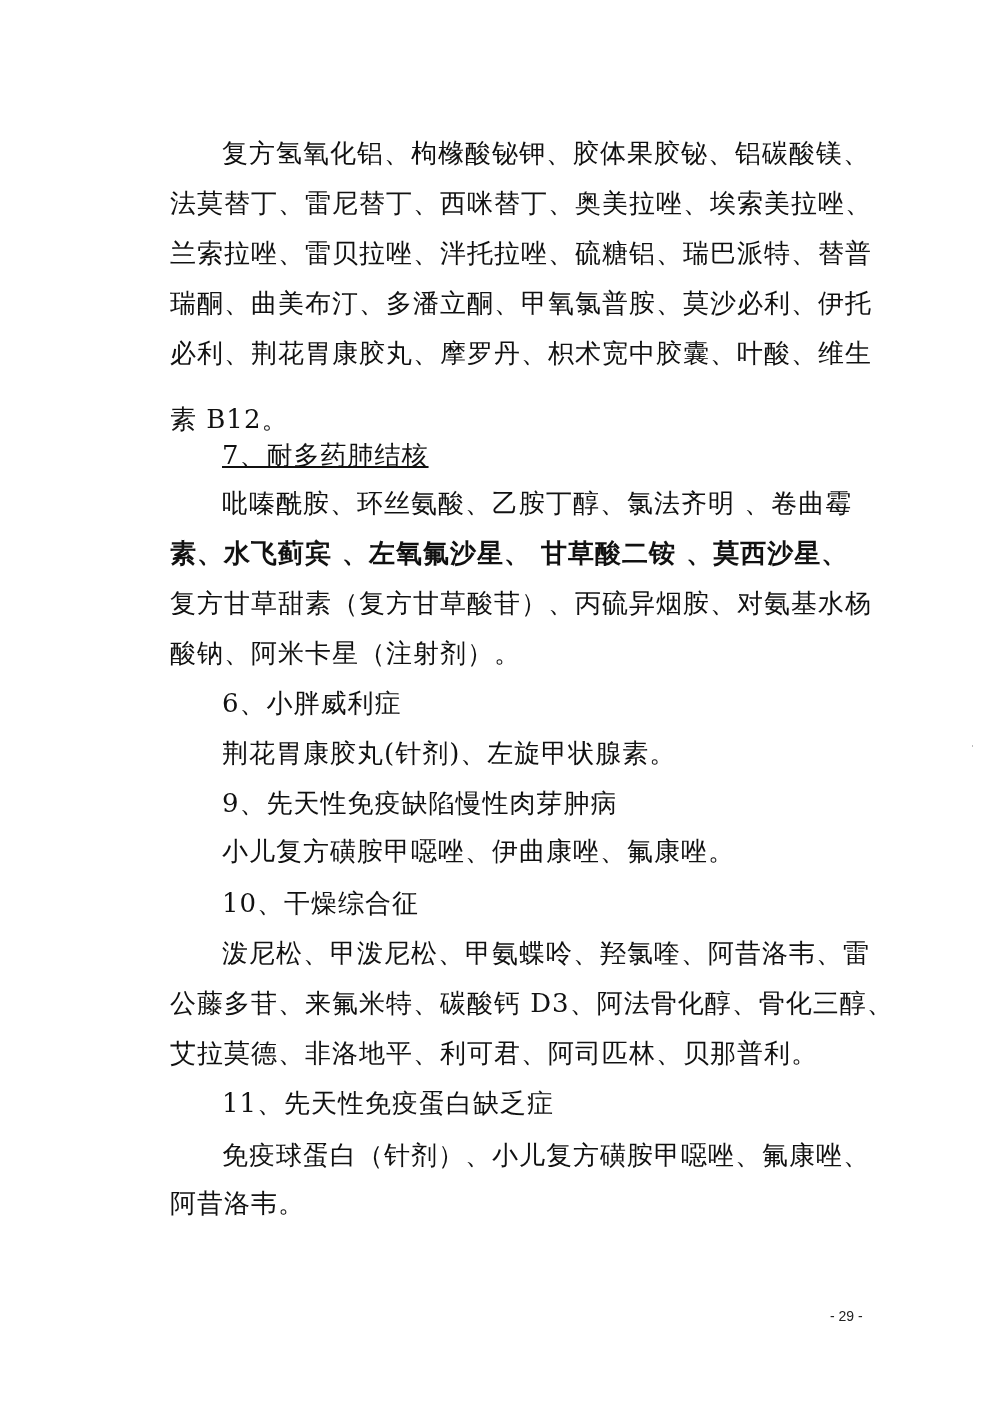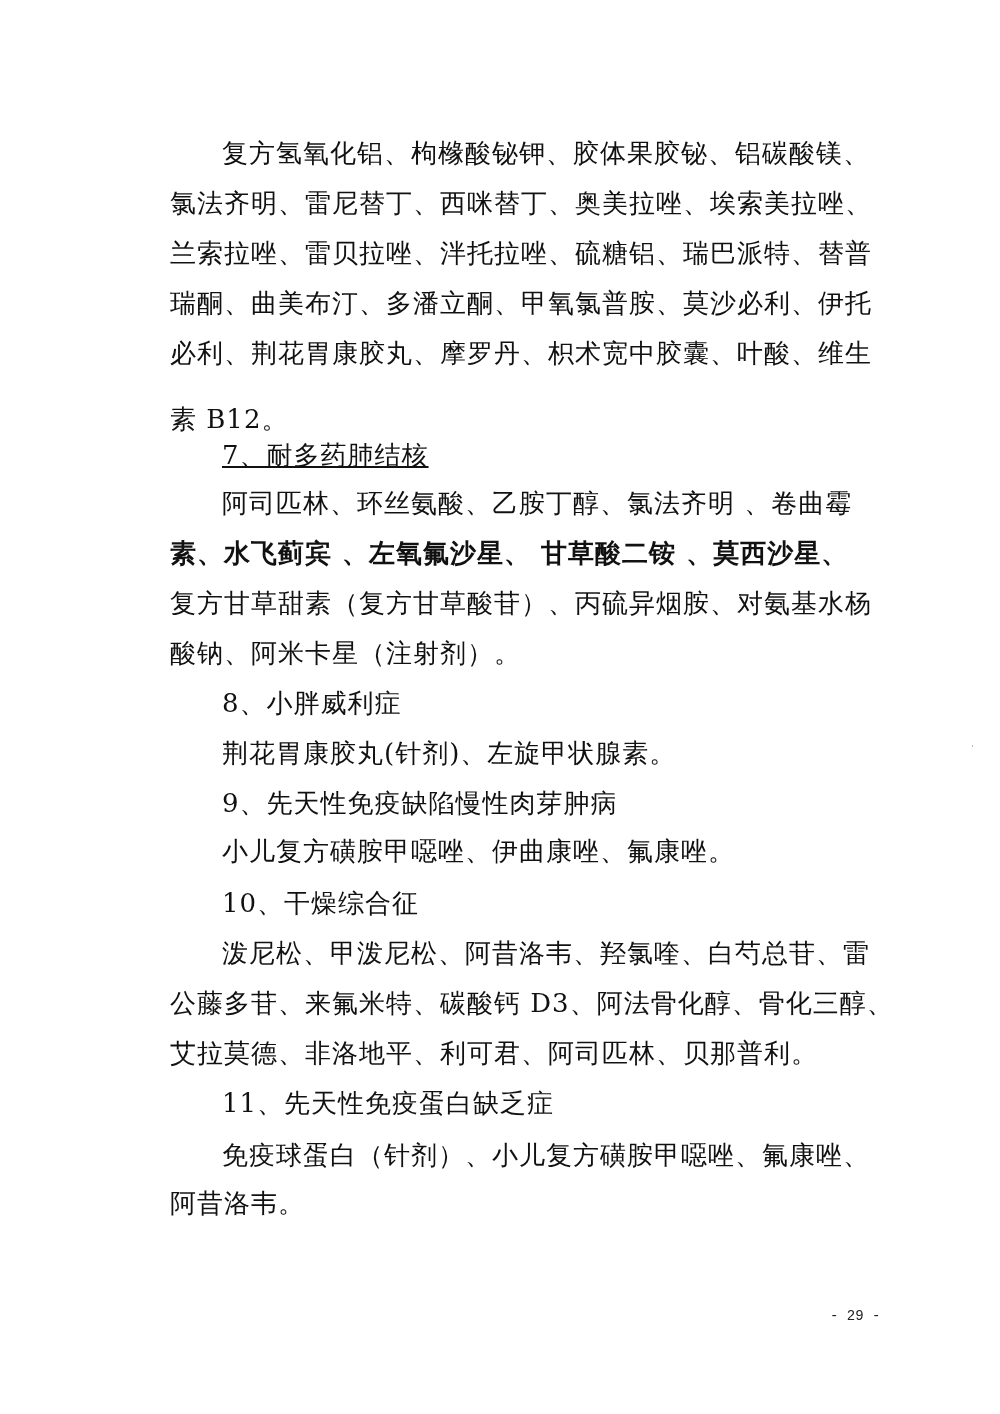--- a/index.html
+++ b/index.html
@@ -31,57 +31,57 @@
       white-space: pre;
       letter-spacing: 1px;
     }
     .indent {
       left: 222px;
     }
     .page-number {
       position: absolute;
       left: 830px;
       top: 1308px;
-      font-family: Liberation Mono, monospace;
+      font-family: Liberation Sans, sans-serif;
       font-size: 14px;
       color: #222222;
     }
     .edge-mark {
       position: absolute;
       left: 972px;
       width: 1px;
       height: 2px;
       background: #bbbbbb;
     }
   </style>
 </head>
 <body>
 
 <div class="page">
   <div class="line indent" style="top:138px;">复方氢氧化铝、枸橼酸铋钾、胶体果胶铋、铝碳酸镁、</div>
-  <div class="line" style="top:188px;">氯法齐明、雷尼替丁、西咪替丁、奥美拉唑、埃索美拉唑、</div>
+  <div class="line" style="top:188px;">法莫替丁、雷尼替丁、西咪替丁、奥美拉唑、埃索美拉唑、</div>
   <div class="line" style="top:288px;">瑞酮、曲美布汀、多潘立酮、甲氧氯普胺、莫沙必利、伊托</div>
   <div class="line" style="top:238px;">兰索拉唑、雷贝拉唑、泮托拉唑、硫糖铝、瑞巴派特、替普</div>
   <div class="line" style="top:338px;">必利、荆花胃康胶丸、摩罗丹、枳术宽中胶囊、叶酸、维生</div>
   <div class="line" style="top:404px;">素 B12。</div>
 
   <div class="line indent" style="top:440px;text-decoration:underline;">7、耐多药肺结核</div>
-  <div class="line indent" style="top:488px;">阿司匹林、环丝氨酸、乙胺丁醇、氯法齐明 、卷曲霉</div>
+  <div class="line indent" style="top:488px;">吡嗪酰胺、环丝氨酸、乙胺丁醇、氯法齐明 、卷曲霉</div>
   <div class="line" style="top:538px;font-weight:bold;">素、水飞蓟宾 、左氧氟沙星、 甘草酸二铵 、莫西沙星、</div>
   <div class="line" style="top:588px;">复方甘草甜素（复方甘草酸苷）、丙硫异烟胺、对氨基水杨</div>
   <div class="line" style="top:638px;">酸钠、阿米卡星（注射剂）。</div>
 
-  <div class="line indent" style="top:688px;">8、小胖威利症</div>
+  <div class="line indent" style="top:688px;">6、小胖威利症</div>
   <div class="line indent" style="top:738px;">荆花胃康胶丸(针剂)、左旋甲状腺素。</div>
 
   <div class="line indent" style="top:788px;">9、先天性免疫缺陷慢性肉芽肿病</div>
   <div class="line indent" style="top:838px;font-family:Liberation Mono, monospace;">小儿复方磺胺甲噁唑、伊曲康唑、氟康唑。</div>
 
   <div class="line indent" style="top:888px;">10、干燥综合征</div>
-  <div class="line indent" style="top:938px;">泼尼松、甲泼尼松、阿昔洛韦、羟氯喹、白芍总苷、雷</div>
+  <div class="line indent" style="top:938px;">泼尼松、甲泼尼松、甲氨蝶呤、羟氯喹、阿昔洛韦、雷</div>
   <div class="line" style="top:988px;">公藤多苷、来氟米特、碳酸钙 D3、阿法骨化醇、骨化三醇、</div>
   <div class="line" style="top:1038px;">艾拉莫德、非洛地平、利可君、阿司匹林、贝那普利。</div>
 
   <div class="line indent" style="top:1088px;">11、先天性免疫蛋白缺乏症</div>
   <div class="line indent" style="top:1140px;">免疫球蛋白（针剂）、小儿复方磺胺甲噁唑、氟康唑、</div>
   <div class="line" style="top:1188px;">阿昔洛韦。</div>
 
   <div class="edge-mark" style="top:745px;"></div>
 
   <div class="page-number">- 29 -</div>

